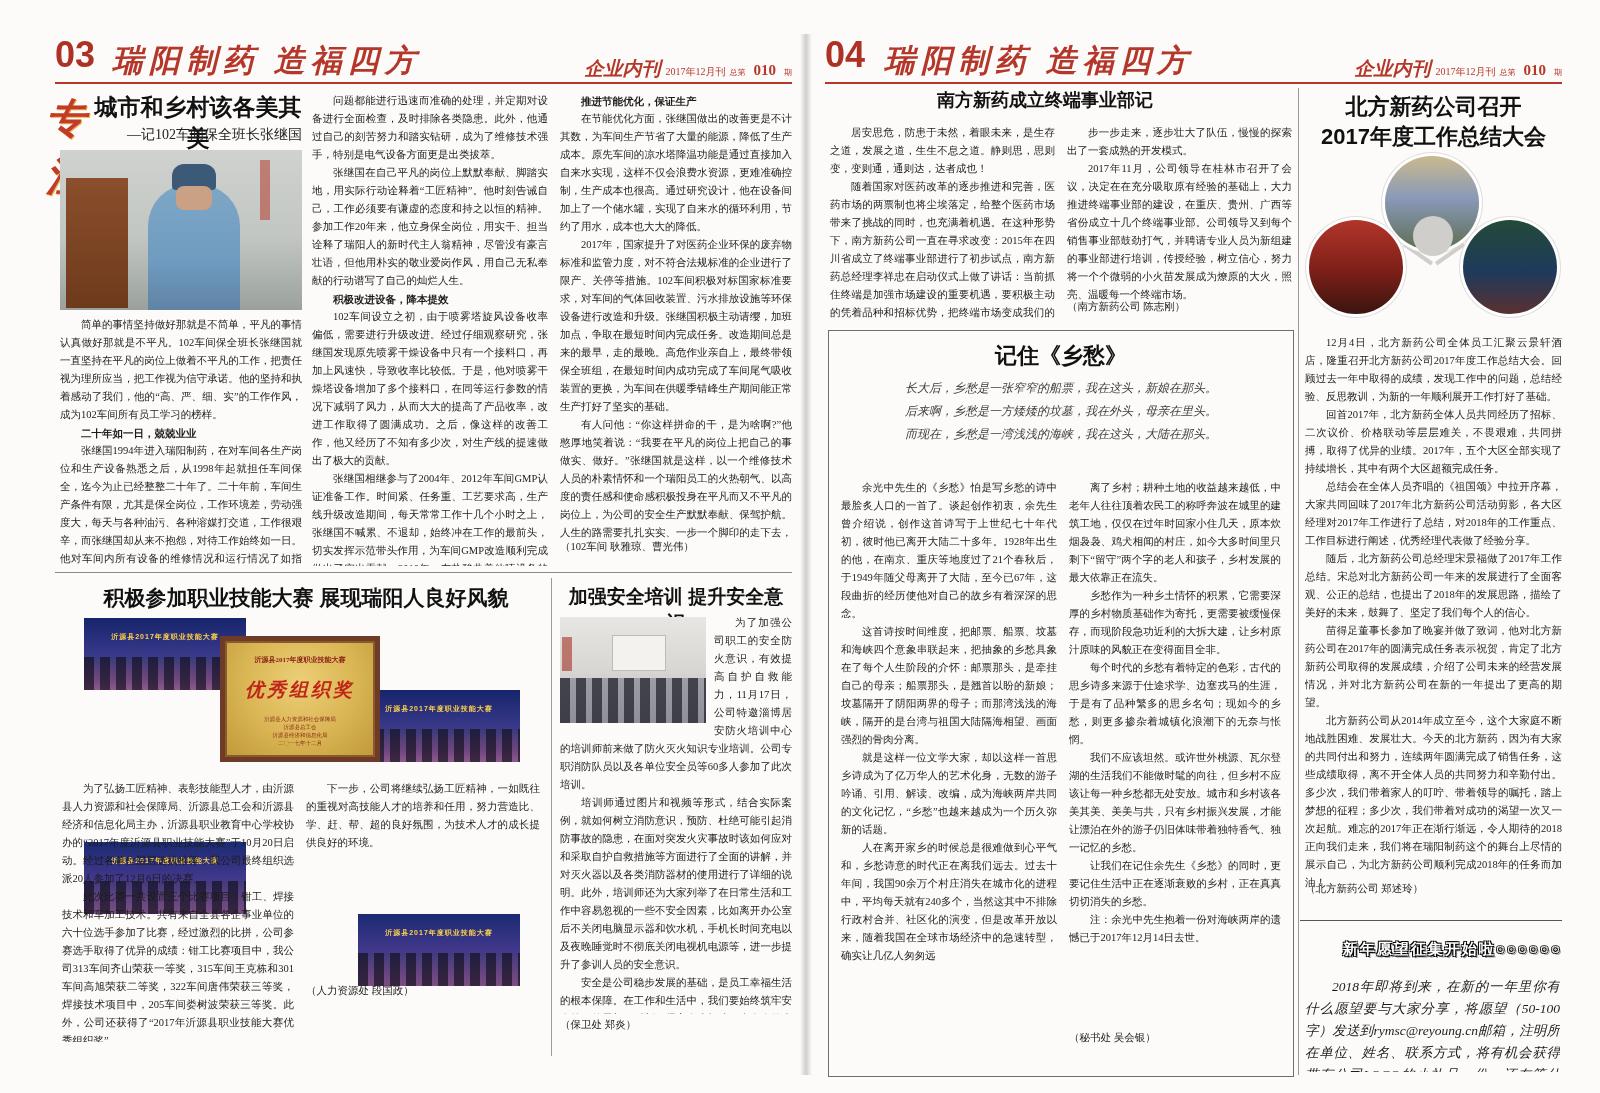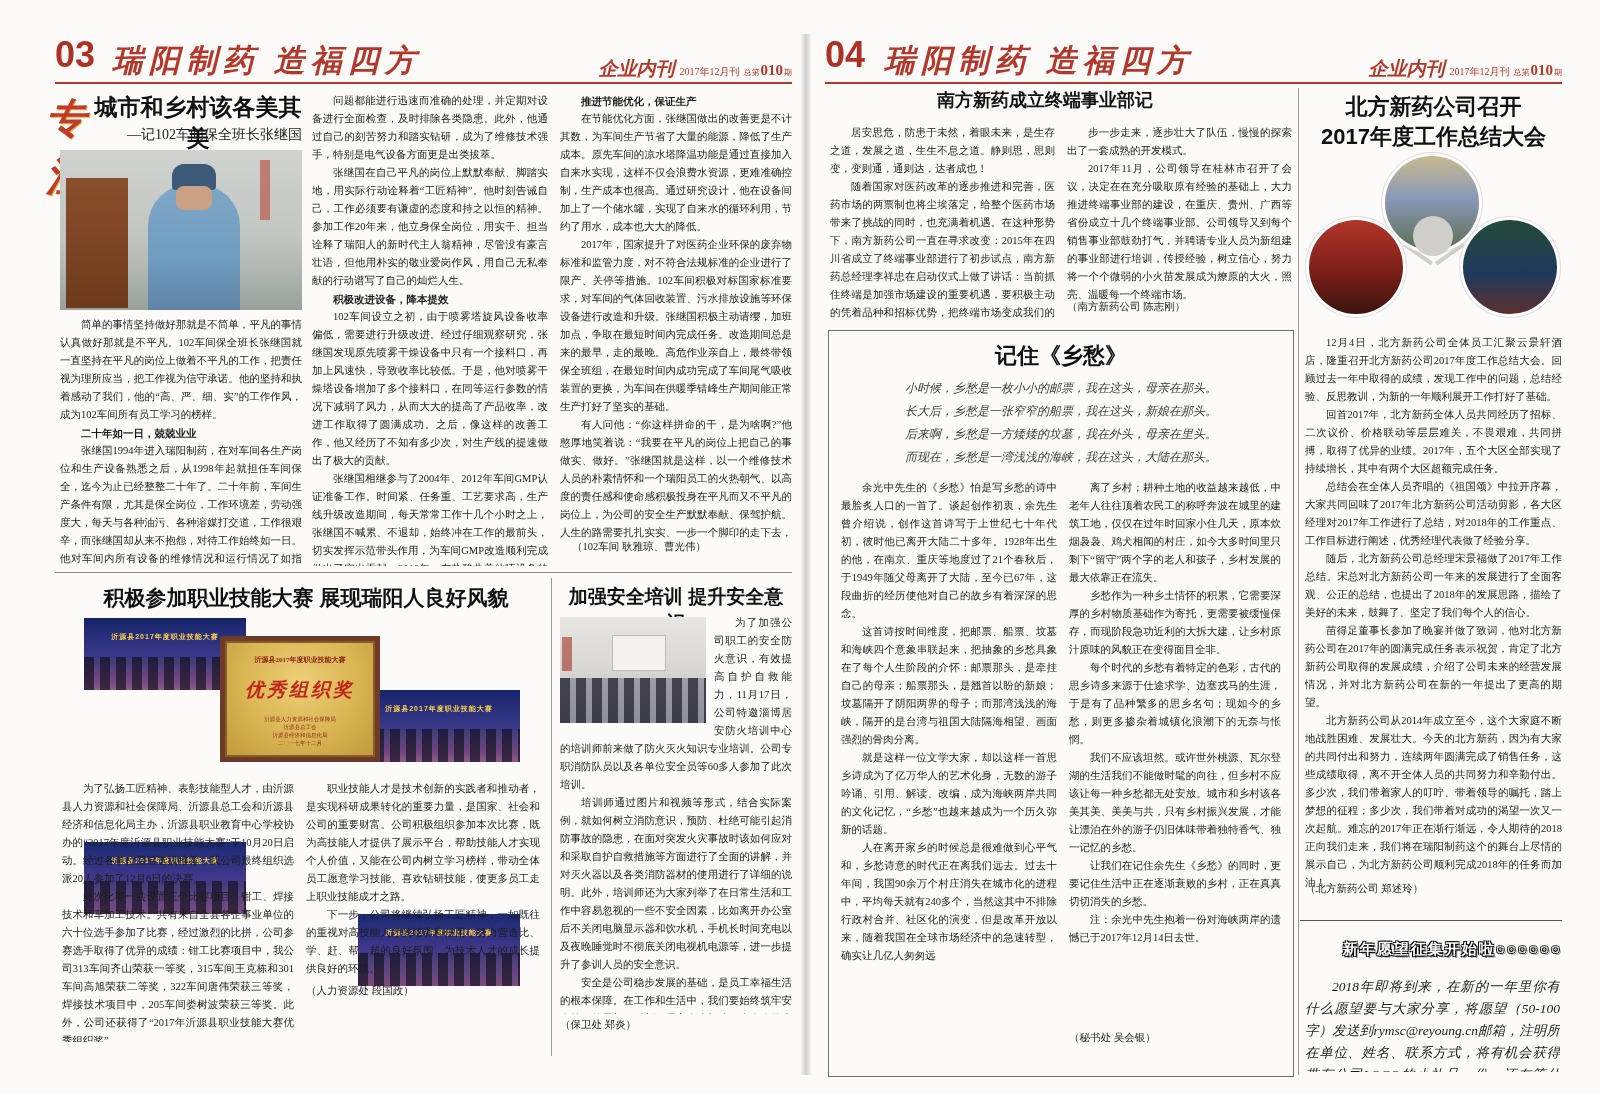--- a/index.html
+++ b/index.html
@@ -6,21 +6,21 @@
   #spread{position:relative;width:1600px;height:1093px;background:#fcfbf9;overflow:hidden;
           font-family:"Liberation Serif","DejaVu Serif",serif;color:#1c1c1c;}
   .abs{position:absolute;}
   .hd-num{font-family:"Liberation Sans","DejaVu Sans",sans-serif;font-weight:bold;font-size:36px;color:#ad3124;}
   .hd-mast{font-family:"Liberation Serif","DejaVu Serif",serif;font-weight:bold;font-style:italic;
            font-size:31px;color:#b5372a;letter-spacing:6px;}
   .hd-issue{color:#b5372a;text-align:right;white-space:nowrap;}
   .issue-label{font-weight:bold;font-style:italic;font-size:19px;margin-right:5px;}
   .issue-date{font-size:10px;margin-right:4px;}
   .issue-no{font-size:8px;}
-  .issue-num{font-size:15px;font-weight:bold;margin:0 1px;}
+  .issue-num{font-size:15px;font-weight:bold;margin:0 8px;}
   .redrule{background:#b5372a;height:2px;}
   .side-label{font-size:40px;color:#c23a28;font-weight:bold;font-style:italic;line-height:58px;
               text-shadow:1px 1px 0 #e3b54d;}
   .art-title{font-family:"Liberation Sans","DejaVu Sans",sans-serif;font-weight:bold;color:#111;text-align:center;}
   .subtitle{font-size:14px;text-align:right;color:#222;}
   .col{font-size:10.5px;line-height:18px;text-align:justify;overflow:hidden;}
   .para{margin:0;text-indent:2em;}
   .subhead{margin:0;text-indent:2em;font-weight:bold;font-family:"Liberation Sans","DejaVu Sans",sans-serif;}
   .byline{font-size:10.5px;text-align:left;color:#222;}
   .divider-v{background:#9a9a9a;width:1px;}
@@ -91,21 +91,21 @@
       <p class="subhead">积极改进设备，降本提效</p>
       <p class="para">102车间设立之初，由于喷雾塔旋风设备收率偏低，需要进行升级改进。经过仔细观察研究，张继国发现原先喷雾干燥设备中只有一个接料口，再加上风速快，导致收率比较低。于是，他对喷雾干燥塔设备增加了多个接料口，在同等运行参数的情况下减弱了风力，从而大大的提高了产品收率，改进工作取得了圆满成功。之后，像这样的改善工作，他又经历了不知有多少次，对生产线的提速做出了极大的贡献。</p>
       <p class="para">张继国相继参与了2004年、2012年车间GMP认证准备工作。时间紧、任务重、工艺要求高，生产线升级改造期间，每天常常工作十几个小时之上，张继国不喊累、不退却，始终冲在工作的最前头，切实发挥示范带头作用，为车间GMP改造顺利完成做出了突出贡献。2010年，在盐酸曲美他嗪设备的安装中也是冲在一线，保障了盐酸曲美他嗪的顺利投产。</p>
     </div>
   <div class="abs col" style="left:560px;top:92px;width:232px;height:446px;">
       <p class="subhead">推进节能优化，保证生产</p>
       <p class="para">在节能优化方面，张继国做出的改善更是不计其数，为车间生产节省了大量的能源，降低了生产成本。原先车间的凉水塔降温功能是通过直接加入自来水实现，这样不仅会浪费水资源，更难准确控制，生产成本也很高。通过研究设计，他在设备间加上了一个储水罐，实现了自来水的循环利用，节约了用水，成本也大大的降低。</p>
       <p class="para">2017年，国家提升了对医药企业环保的废弃物标准和监管力度，对不符合法规标准的企业进行了限产、关停等措施。102车间积极对标国家标准要求，对车间的气体回收装置、污水排放设施等环保设备进行改造和升级。张继国积极主动请缨，加班加点，争取在最短时间内完成任务。改造期间总是来的最早，走的最晚。高危作业亲自上，最终带领保全班组，在最短时间内成功完成了车间尾气吸收装置的更换，为车间在供暖季错峰生产期间能正常生产打好了坚实的基础。</p>
       <p class="para">有人问他：“你这样拼命的干，是为啥啊?”他憨厚地笑着说：“我要在平凡的岗位上把自己的事做实、做好。”张继国就是这样，以一个维修技术人员的朴素情怀和一个瑞阳员工的火热朝气、以高度的责任感和使命感积极投身在平凡而又不平凡的岗位上，为公司的安全生产默默奉献、保驾护航。人生的路需要扎扎实实、一步一个脚印的走下去，无论身处何处，认真做好自己的本职工作，才能真正的无愧于心，得到周围人的尊重。</p>
     </div>
-  <div class="abs byline" style="left:572px;top:540px;width:232px;">（102车间 耿雅琼、曹光伟）</div>
+  <div class="abs byline" style="left:560px;top:540px;width:232px;">（102车间 耿雅琼、曹光伟）</div>
 
   <div class="abs divider-h" style="left:55px;top:572px;width:737px;"></div>
   <div class="abs divider-v" style="left:551px;top:578px;height:478px;"></div>
 
   <div class="abs art-title" style="left:70px;top:584px;width:472px;font-size:21px;">积极参加职业技能大赛  展现瑞阳人良好风貌</div>
   <div class="abs" style="left:62px;top:614px;width:478px;height:158px;">
     <div class="ph abs" style="left:22px;top:4px;width:162px;height:72px;background:linear-gradient(180deg,#16256b 0%,#3b3a8c 55%,#8d4e94 85%,#b86aa2 100%);">
       <div class="banner-txt">沂源县2017年度职业技能大赛</div>
         <div class="crowd"></div>
     </div>
@@ -128,21 +128,20 @@
 沂源县总工会
 沂源县经济和信息化局
 二〇一七年十二月</div>
     </div>
   </div>
   <div class="abs col" style="left:62px;top:780px;width:232px;height:262px;">
       <p class="para">为了弘扬工匠精神、表彰技能型人才，由沂源县人力资源和社会保障局、沂源县总工会和沂源县经济和信息化局主办，沂源县职业教育中心学校协办的“2017年度沂源县职业技能大赛”于10月20日启动。经过各单位层层选拔推荐，我公司最终组织选派20人参加了12月6日的决赛。</p>
       <p class="para">此次比赛一共设置三个比赛项目：钳工、焊接技术和车加工技术。共有来自全县各企事业单位的六十位选手参加了比赛，经过激烈的比拼，公司参赛选手取得了优异的成绩：钳工比赛项目中，我公司313车间齐山荣获一等奖，315车间王克栋和301车间高旭荣获二等奖，322车间唐伟荣获三等奖，焊接技术项目中，205车间娄树波荣获三等奖。此外，公司还获得了“2017年沂源县职业技能大赛优秀组织奖”。</p>
     </div>
   <div class="abs col" style="left:306px;top:780px;width:234px;height:226px;">
-      <p class="para">职业技能人才是技术创新的实践者和推动者，是实现科研成果转化的重要力量，是国家、社会和公司的重要财富。公司积极组织参加本次比赛，既为高技能人才提供了展示平台，帮助技能人才实现个人价值，又能在公司内树立学习榜样，带动全体员工愿意学习技能、喜欢钻研技能，使更多员工走上职业技能成才之路。</p>
       <p class="para">下一步，公司将继续弘扬工匠精神，一如既往的重视对高技能人才的培养和任用，努力营造比、学、赶、帮、超的良好氛围，为技术人才的成长提供良好的环境。</p>
     </div>
   <div class="abs byline" style="left:306px;top:984px;width:234px;">（人力资源处 段国政）</div>
 
   <div class="abs art-title" style="left:560px;top:584px;width:232px;font-size:19px;">加强安全培训 提升安全意识</div>
   <div class="abs col" style="left:560px;top:614px;width:232px;height:400px;">
     <div class="ph" style="float:left;width:146px;height:106px;margin:3px 8px 4px 0;background:linear-gradient(180deg,#e7e6e2 0%,#d9d8d4 45%,#bcbcb8 100%);">
       <div class="screen" style="left:52px;top:18px;width:52px;height:34px;"></div>
       <div class="abs" style="left:2px;top:20px;width:10px;height:34px;background:#a33226;opacity:.6;"></div>
       <div class="crowd" style="height:42%;"></div>
@@ -169,21 +168,20 @@
   <div class="abs col" style="left:1067px;top:124px;width:225px;height:176px;">
       <p class="para">步一步走来，逐步壮大了队伍，慢慢的探索出了一套成熟的开发模式。</p>
       <p class="para">2017年11月，公司领导在桂林市召开了会议，决定在在充分吸取原有经验的基础上，大力推进终端事业部的建设，在重庆、贵州、广西等省份成立十几个终端事业部。公司领导又到每个销售事业部鼓劲打气，并聘请专业人员为新组建的事业部进行培训，传授经验，树立信心，努力将一个个微弱的小火苗发展成为燎原的大火，照亮、温暖每一个终端市场。</p>
       <p class="para">相信南方新药必将踏出一条充满活力的终端之路，给瑞阳再添新动力，创造更大的辉煌。</p>
     </div>
   <div class="abs byline" style="left:1067px;top:300px;width:225px;">（南方新药公司 陈志刚）</div>
 
   <div class="abs box" style="left:828px;top:330px;width:464px;height:745px;">
     <div class="abs art-title" style="left:0;top:10px;width:464px;font-size:22px;">记住《乡愁》</div>
     <div class="abs poem" style="left:20px;top:46px;width:424px;">
-        <p class="poem-line">小时候，乡愁是一枚小小的邮票，我在这头，母亲在那头。</p>
         <p class="poem-line">长大后，乡愁是一张窄窄的船票，我在这头，新娘在那头。</p>
         <p class="poem-line">后来啊，乡愁是一方矮矮的坟墓，我在外头，母亲在里头。</p>
         <p class="poem-line">而现在，乡愁是一湾浅浅的海峡，我在这头，大陆在那头。</p>
       </div>
     <div class="abs col" style="left:12px;top:148px;width:216px;height:572px;">
         <p class="para">余光中先生的《乡愁》怕是写乡愁的诗中最脍炙人口的一首了。谈起创作初衷，余先生曾介绍说，创作这首诗写于上世纪七十年代初，彼时他已离开大陆二十多年。1928年出生的他，在南京、重庆等地度过了21个春秋后，于1949年随父母离开了大陆，至今已67年，这段曲折的经历使他对自己的故乡有着深深的思念。</p>
         <p class="para">这首诗按时间维度，把邮票、船票、坟墓和海峡四个意象串联起来，把抽象的乡愁具象在了每个人生阶段的介怀：邮票那头，是牵挂自己的母亲；船票那头，是翘首以盼的新娘；坟墓隔开了阴阳两界的母子；而那湾浅浅的海峡，隔开的是台湾与祖国大陆隔海相望、画面强烈的骨肉分离。</p>
         <p class="para">就是这样一位文学大家，却以这样一首思乡诗成为了亿万华人的艺术化身，无数的游子吟诵、引用、解读、改编，成为海峡两岸共同的文化记忆，“乡愁”也越来越成为一个历久弥新的话题。</p>
         <p class="para">人在离开家乡的时候总是很难做到心平气和，乡愁诗意的时代正在离我们远去。过去十年间，我国90余万个村庄消失在城市化的进程中，平均每天就有240多个，当然这其中不排除行政村合并、社区化的演变，但是改革开放以来，随着我国在全球市场经济中的急速转型，确实让几亿人匆匆远</p>
       </div>

